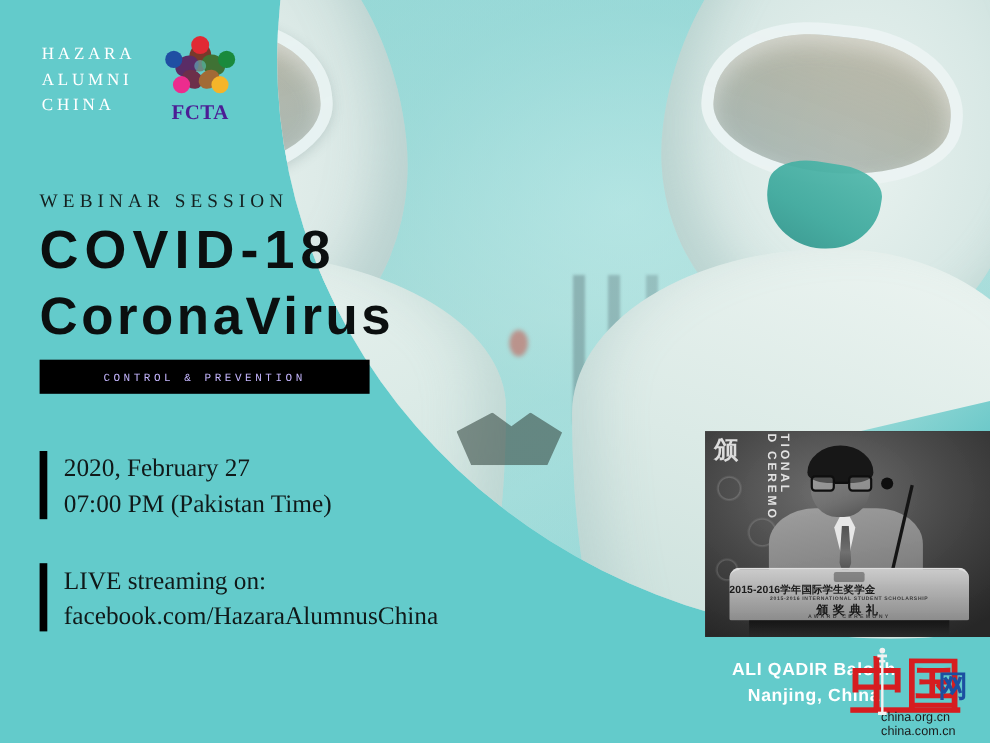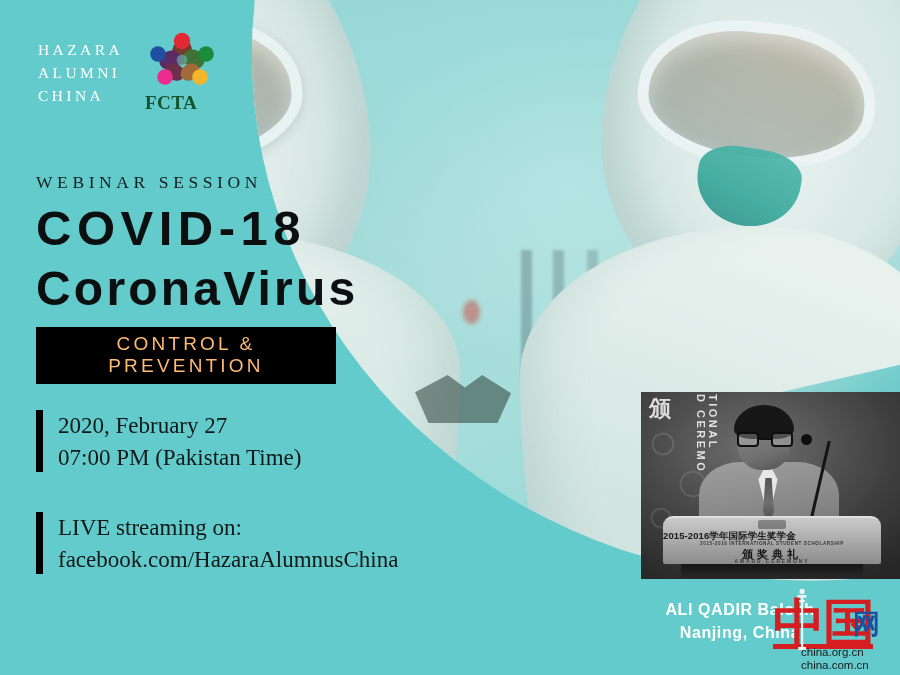--- a/index.html
+++ b/index.html
@@ -199,26 +199,26 @@
   }
   .fcta-logo {
     position:relative;
     width:74px; height:80px;
   }
   .fcta-ring { position:absolute; left:0; top:0; width:74px; height:60px; }
   .fcta-text {
     position:absolute;
     left:0; bottom:-2px;
     width:74px;
-    text-align:left;
+    text-align:center;
     font-family:"Liberation Serif", serif;
     font-weight:700;
     font-size:19px;
     letter-spacing:.5px;
-    color:#14532d;
+    color:#4c1d95;
   }
 
   
   .title-block {
     position:absolute;
     left:36px; top:172px;
     z-index:20;
   }
   .eyebrow {
     font-family:"Liberation Serif", serif;
@@ -243,24 +243,24 @@
     letter-spacing:3.2px;
     margin-bottom:14px;
   }
   .subtitle-bar {
     background:#000000;
     width:300px;
     padding:6px 0 7px 0;
     text-align:center;
   }
   .subtitle-bar span {
-    font-family:Liberation Sans, sans-serif;
-    font-size:19px;
+    font-family:Liberation Mono, monospace;
+    font-size:10px;
     letter-spacing:3.2px;
-    color:#fdba74;
+    color:#c4b5fd;
   }
 
   
   .info-block {
     position:absolute;
     display:flex;
     align-items:flex-start;
     gap:15px;
     z-index:20;
   }

